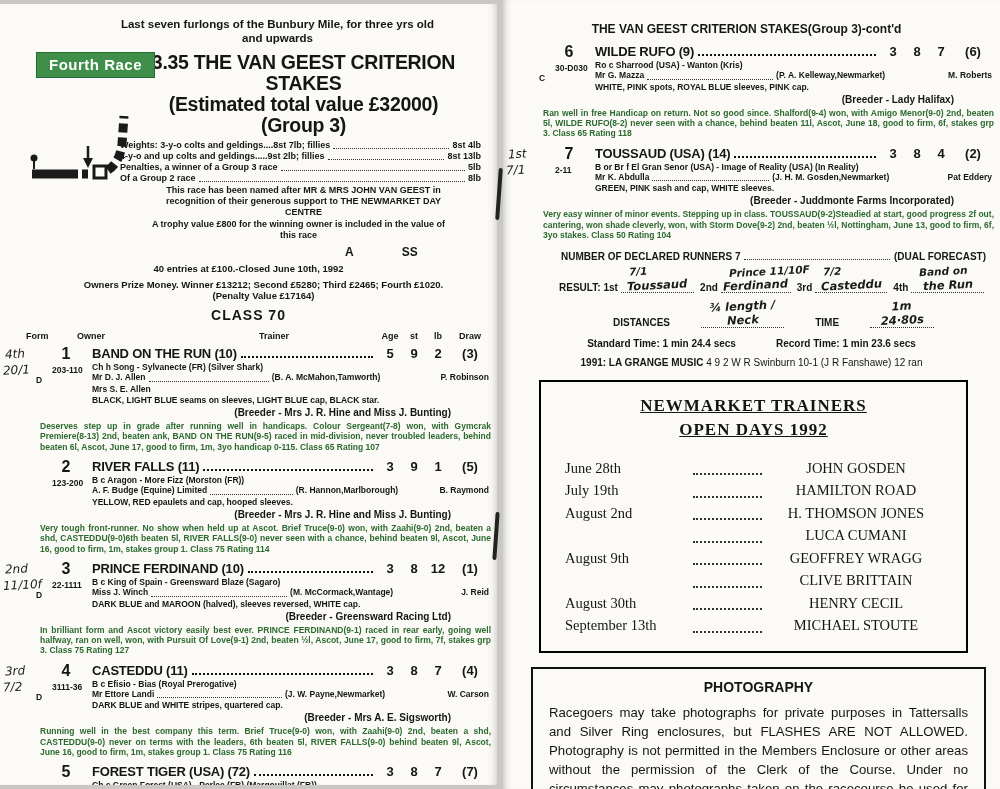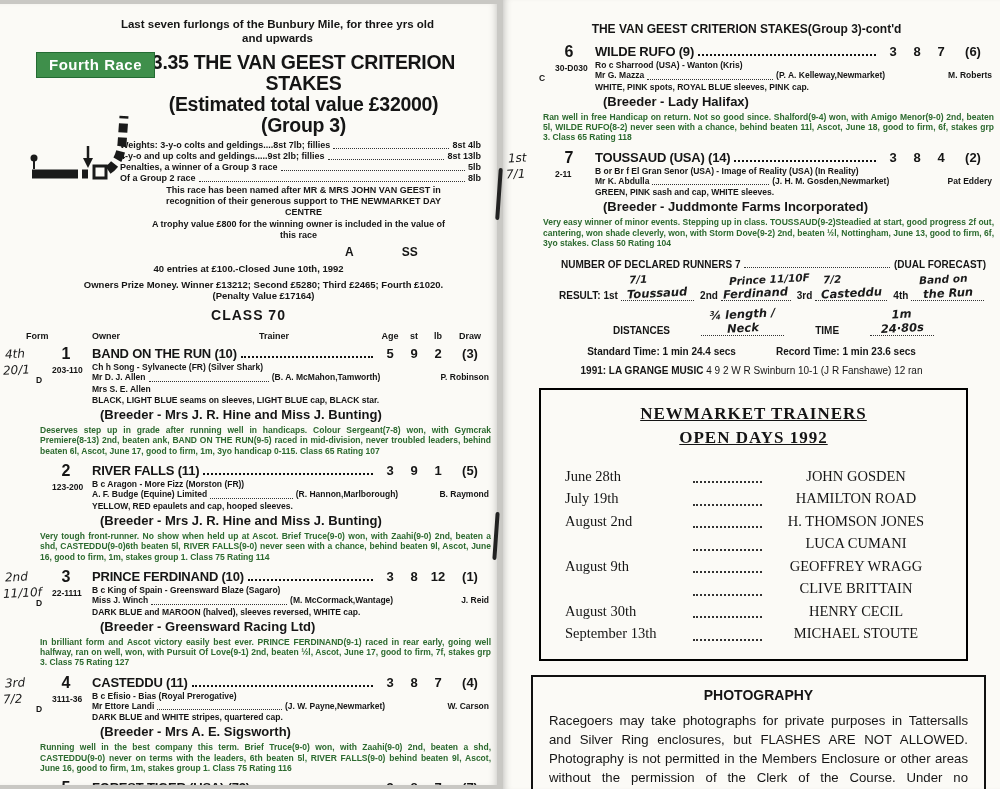--- a/index.html
+++ b/index.html
@@ -33,21 +33,21 @@
   .wrow .dots{flex:1;border-bottom:1.5px dotted #333;margin:0 3px 2px;}
   .named{margin:1px 40px 0 150px;text-align:center;font-size:9px;font-weight:bold;line-height:1.22;}
   .trophy{margin:1px 50px 0 150px;text-align:center;font-size:9px;font-weight:bold;line-height:1.22;}
   .ass-row{margin:4px 0 0 345px;display:flex;gap:48px;font-size:12px;font-weight:bold;}
   .entries{margin:4px 0 0;text-align:center;font-size:9.5px;font-weight:bold;}
   .prize{margin:5px 30px 0 60px;text-align:center;font-size:9.5px;font-weight:bold;line-height:1.25;}
   .class-line{margin:5px 0 4px;text-align:center;font-size:14px;font-weight:bold;letter-spacing:1px;}
 
   
   .cols{display:flex;font-size:9px;font-weight:bold;padding:4px 8px 2px 26px;}
-  .c-form{width:66px;}
+  .c-form{width:51px;}
   .c-owner{flex:1;}
   .c-trainer{width:118px;}
   .c-age{width:26px;text-align:center;}
   .c-st{width:22px;text-align:center;}
   .c-lb{width:26px;text-align:center;}
   .c-draw{width:38px;text-align:center;}
 
   
   .horse{position:relative;margin:3px 0 7px;}
   .hand{font-style:italic;color:#1b1b1b;transform:rotate(-3deg);font-family:"DejaVu Sans",sans-serif;}
@@ -60,21 +60,21 @@
   .h-name{font-size:13px;font-weight:bold;letter-spacing:-.2px;white-space:nowrap;}
   .h-line .dots{flex:1;border-bottom:2px dotted #111;margin:0 4px 3px;}
   .h-age,.h-st,.h-lb,.h-draw{font-size:13px;font-weight:bold;text-align:center;}
   .h-age{width:26px;}.h-st{width:22px;}.h-lb{width:26px;}.h-draw{width:38px;}
   .h-breed{padding:1px 8px 0 92px;font-size:8.5px;font-weight:bold;line-height:1.2;}
   .h-owner-row{display:flex;align-items:flex-end;padding:0 8px 0 92px;font-size:8.5px;font-weight:bold;line-height:1.35;}
   .h-owner-row .dots{flex:2;border-bottom:1.5px dotted #333;margin:0 3px 2px;}
   .h-owner-row .sp{flex:1;}
   .h-owner2{padding:0 8px 0 92px;font-size:8.5px;font-weight:bold;line-height:1.3;}
   .h-colors{padding:0 8px 0 92px;font-size:8.5px;font-weight:bold;line-height:1.3;}
-  .h-breeder{padding:1px 46px 0 100px;text-align:left;font-size:13px;font-weight:bold;}
+  .h-breeder{padding:1px 46px 0 100px;text-align:right;font-size:10px;font-weight:bold;}
   .h-comment{margin:3px 6px 0 40px;font-size:8.5px;font-weight:bold;color:var(--comment-green,#2c6a2f);text-align:justify;line-height:1.22;}
 
   
   .r-header{margin:22px 10px 8px 0;text-align:center;font-size:12px;font-weight:bold;}
   .declared{display:flex;align-items:flex-end;margin:10px 14px 0 58px;font-size:10px;font-weight:bold;}
   .declared .dots{flex:1;border-bottom:1.5px dotted #333;margin:0 4px 2px;}
   .result-row{display:flex;align-items:flex-end;margin:16px 10px 0 56px;font-size:10px;font-weight:bold;}
   .rslot{display:flex;align-items:flex-end;flex:1;}
   .rlabel{margin-right:3px;white-space:nowrap;}
   .rwrap{position:relative;flex:1;margin-right:6px;}

